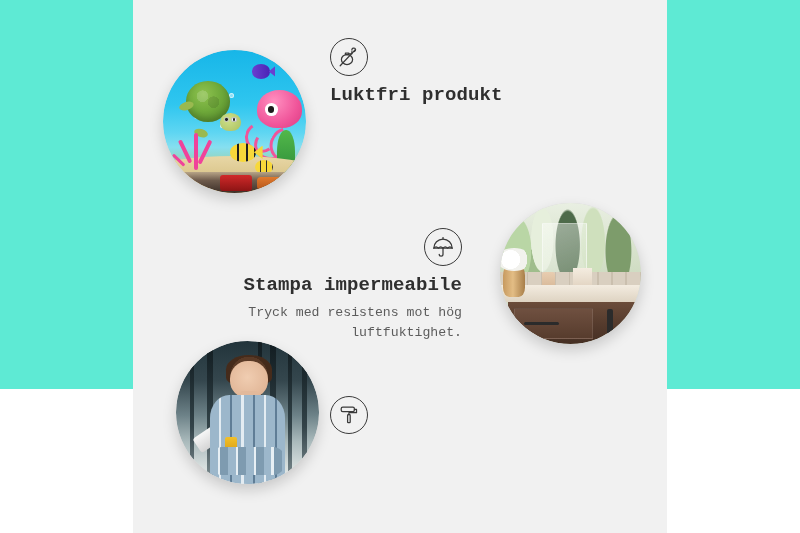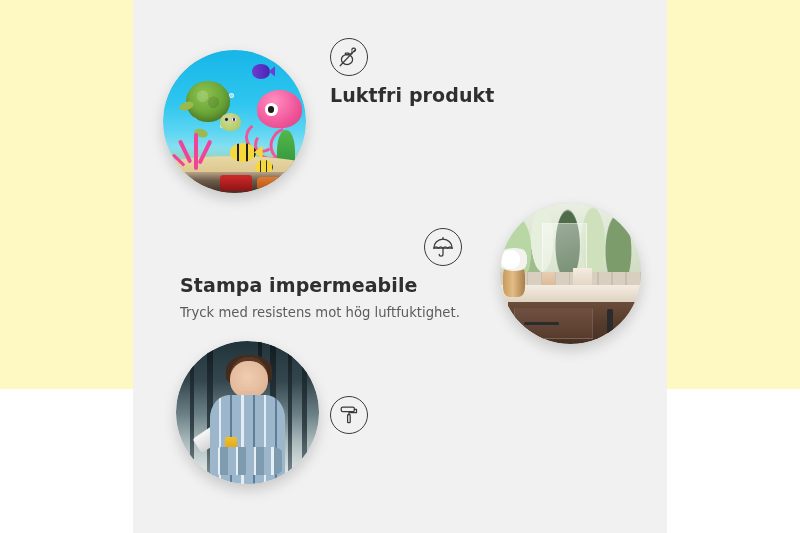--- a/index.html
+++ b/index.html
@@ -10,21 +10,22 @@
   body {
     width: 800px;
     height: 533px;
     font-family: "DejaVu Sans", "Liberation Sans", sans-serif;
     overflow: hidden;
   }
   #stage {
     position: relative;
     width: 800px;
     height: 389px;
-    background: #fef9c3;
+    background: #5eead4;
+    font-family: Liberation Mono, monospace;
   }
   
   #panel {
     position: absolute;
     left: 133px;
     top: 0;
     width: 534px;
     height: 533px;
     background: #f1f1f1;
   }
@@ -312,21 +313,21 @@
   .feat-body {
     font-size: 13.2px;
     color: #5c5c5c;
     line-height: 1.52;
     margin: 0;
   }
 
   
   #feature-odour { left: 330px; top: 38px; width: 300px; }
   
-  #feature-water { left: 180px; top: 228px; width: 282px; text-align: left; }
+  #feature-water { left: 180px; top: 228px; width: 282px; text-align: right; }
   #feature-water .icon-circle { margin-left: auto; }
   
   #feature-mount { left: 330px; top: 396px; width: 300px; }
 </style>
 </head>
 <body>
 
 <div id="stage">
 
   <div id="panel"></div>

